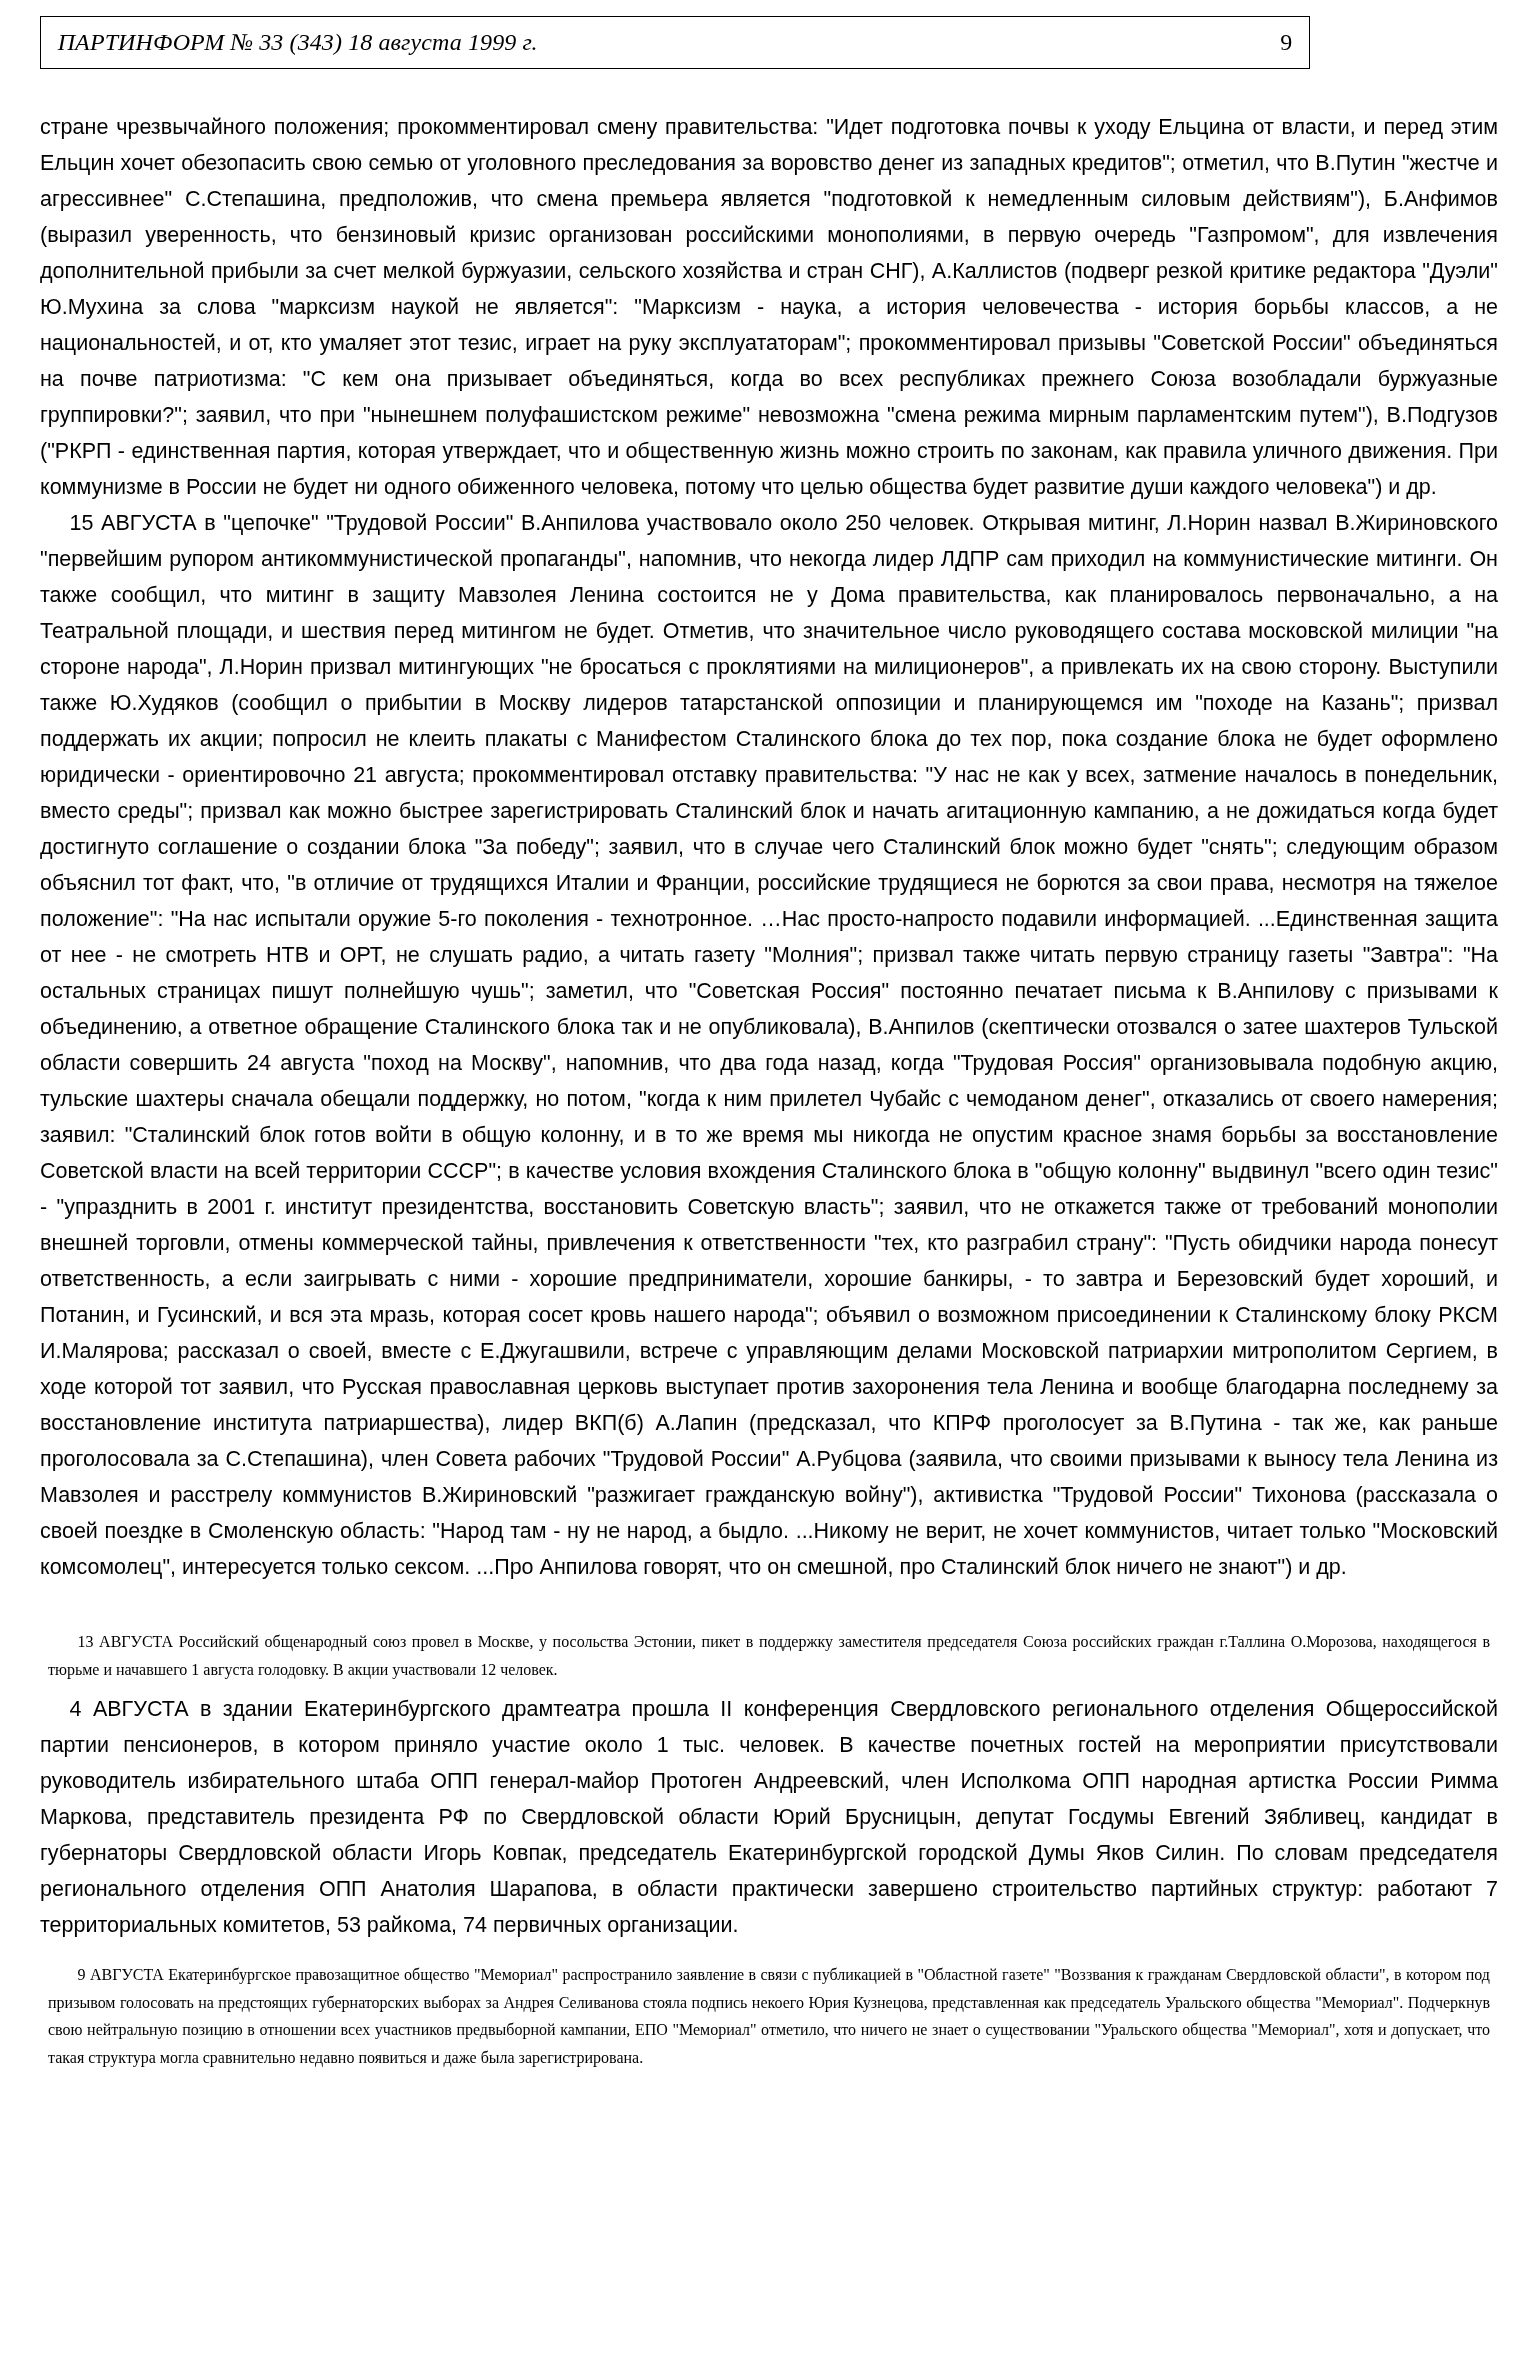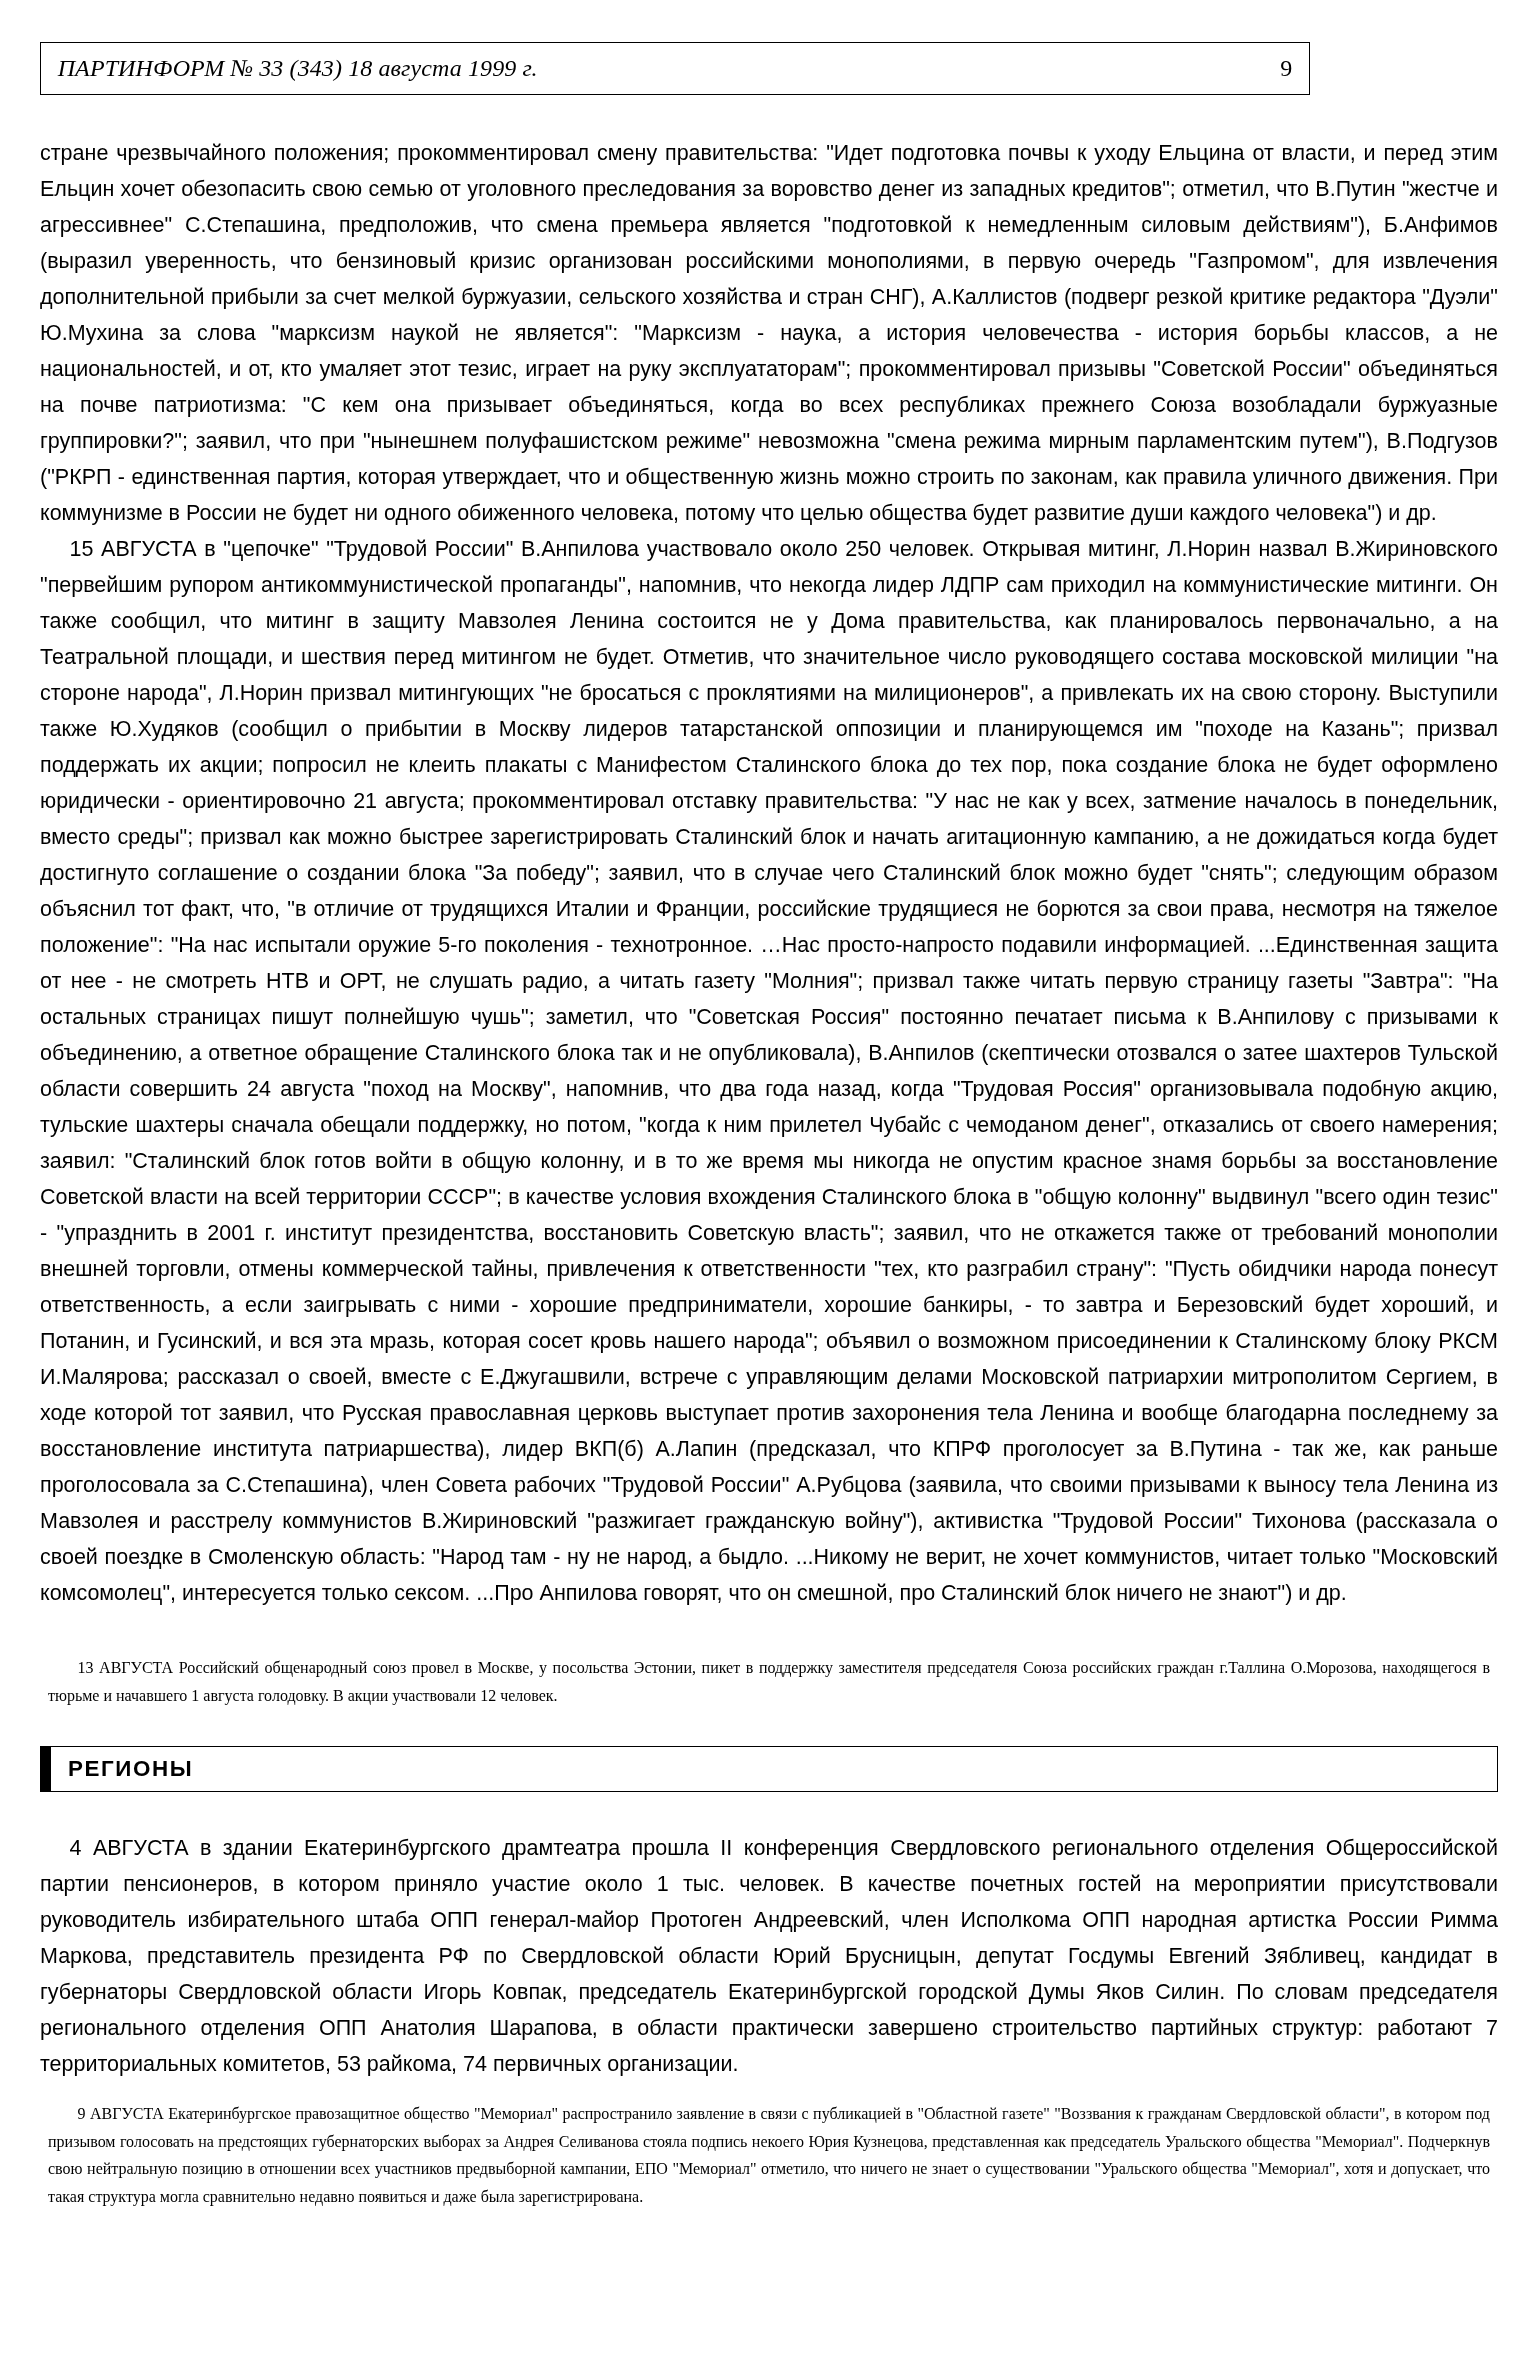--- a/index.html
+++ b/index.html
@@ -12,21 +12,21 @@
     height: 2377px;
     font-family: "Liberation Sans", sans-serif;
     color: #000000;
     -webkit-font-smoothing: antialiased;
   }
   .page {
     position: relative;
     width: 1350px;
     height: 2377px;
     box-sizing: border-box;
-    padding: 42px 40px 0 40px;
+    padding: 16px 40px 0 40px;
   }
 
   
   .header-bar {
     border: 1.9px solid #000;
     height: 53px;
     display: flex;
     align-items: center;
     justify-content: space-between;
     padding: 0 16.7px;
@@ -116,24 +116,20 @@
   <div class="body-col">
 
     <p class="just">стране чрезвычайного положения; прокомментировал смену правительства: "Идет подготовка почвы к уходу Ельцина от власти, и перед этим Ельцин хочет обезопасить свою семью от уголовного преследования за воровство денег из западных кредитов"; отметил, что В.Путин "жестче и агрессивнее" С.Степашина, предположив, что смена премьера является "подготовкой к немедленным силовым действиям"), Б.Анфимов (выразил уверенность, что бензиновый кризис организован российскими монополиями, в первую очередь "Газпромом", для извлечения дополнительной прибыли за счет мелкой буржуазии, сельского хозяйства и стран СНГ), А.Каллистов (подверг резкой критике редактора "Дуэли" Ю.Мухина за слова "марксизм наукой не является": "Марксизм - наука, а история человечества - история борьбы классов, а не национальностей, и от, кто умаляет этот тезис, играет на руку эксплуататорам"; прокомментировал призывы "Советской России" объединяться на почве патриотизма: "С кем она призывает объединяться, когда во всех республиках прежнего Союза возобладали буржуазные группировки?"; заявил, что при "нынешнем полуфашистском режиме" невозможна "смена режима мирным парламентским путем"), В.Подгузов ("РКРП - единственная партия, которая утверждает, что и общественную жизнь можно строить по законам, как правила уличного движения. При коммунизме в России не будет ни одного обиженного человека, потому что целью общества будет развитие души каждого человека") и др.</p>
 
     <p class="just indent">15 АВГУСТА в "цепочке" "Трудовой России" В.Анпилова участвовало около 250 человек. Открывая митинг, Л.Норин назвал В.Жириновского "первейшим рупором антикоммунистической пропаганды", напомнив, что некогда лидер ЛДПР сам приходил на коммунистические митинги. Он также сообщил, что митинг в защиту Мавзолея Ленина состоится не у Дома правительства, как планировалось первоначально, а на Театральной площади, и шествия перед митингом не будет. Отметив, что значительное число руководящего состава московской милиции "на стороне народа", Л.Норин призвал митингующих "не бросаться с проклятиями на милиционеров", а привлекать их на свою сторону. Выступили также Ю.Худяков (сообщил о прибытии в Москву лидеров татарстанской оппозиции и планирующемся им "походе на Казань"; призвал поддержать их акции; попросил не клеить плакаты с Манифестом Сталинского блока до тех пор, пока создание блока не будет оформлено юридически - ориентировочно 21 августа; прокомментировал отставку правительства: "У нас не как у всех, затмение началось в понедельник, вместо среды"; призвал как можно быстрее зарегистрировать Сталинский блок и начать агитационную кампанию, а не дожидаться когда будет достигнуто соглашение о создании блока "За победу"; заявил, что в случае чего Сталинский блок можно будет "снять"; следующим образом объяснил тот факт, что, "в отличие от трудящихся Италии и Франции, российские трудящиеся не борются за свои права, несмотря на тяжелое положение": "На нас испытали оружие 5-го поколения - технотронное. …Нас просто-напросто подавили информацией. ...Единственная защита от нее - не смотреть НТВ и ОРТ, не слушать радио, а читать газету "Молния"; призвал также читать первую страницу газеты "Завтра": "На остальных страницах пишут полнейшую чушь"; заметил, что "Советская Россия" постоянно печатает письма к В.Анпилову с призывами к объединению, а ответное обращение Сталинского блока так и не опубликовала), В.Анпилов (скептически отозвался о затее шахтеров Тульской области совершить 24 августа "поход на Москву", напомнив, что два года назад, когда "Трудовая Россия" организовывала подобную акцию, тульские шахтеры сначала обещали поддержку, но потом, "когда к ним прилетел Чубайс с чемоданом денег", отказались от своего намерения; заявил: "Сталинский блок готов войти в общую колонну, и в то же время мы никогда не опустим красное знамя борьбы за восстановление Советской власти на всей территории СССР"; в качестве условия вхождения Сталинского блока в "общую колонну" выдвинул "всего один тезис" - "упразднить в 2001 г. институт президентства, восстановить Советскую власть"; заявил, что не откажется также от требований монополии внешней торговли, отмены коммерческой тайны, привлечения к ответственности "тех, кто разграбил страну": "Пусть обидчики народа понесут ответственность, а если заигрывать с ними - хорошие предприниматели, хорошие банкиры, - то завтра и Березовский будет хороший, и Потанин, и Гусинский, и вся эта мразь, которая сосет кровь нашего народа"; объявил о возможном присоединении к Сталинскому блоку РКСМ И.Малярова; рассказал о своей, вместе с Е.Джугашвили, встрече с управляющим делами Московской патриархии митрополитом Сергием, в ходе которой тот заявил, что Русская православная церковь выступает против захоронения тела Ленина и вообще благодарна последнему за восстановление института патриаршества), лидер ВКП(б) А.Лапин (предсказал, что КПРФ проголосует за В.Путина - так же, как раньше проголосовала за С.Степашина), член Совета рабочих "Трудовой России" А.Рубцова (заявила, что своими призывами к выносу тела Ленина из Мавзолея и расстрелу коммунистов В.Жириновский "разжигает гражданскую войну"), активистка "Трудовой России" Тихонова (рассказала о своей поездке в Смоленскую область: "Народ там - ну не народ, а быдло. ...Никому не верит, не хочет коммунистов, читает только "Московский комсомолец", интересуется только сексом. ...Про Анпилова говорят, что он смешной, про Сталинский блок ничего не знают") и др.</p>
 
     <div class="gap-lg"></div>
 
     <p class="serif">13 АВГУСТА Российский общенародный союз провел в Москве, у посольства Эстонии, пикет в поддержку заместителя председателя Союза российских граждан г.Таллина О.Морозова, находящегося в тюрьме и начавшего 1 августа голодовку. В акции участвовали 12 человек.</p>
 
-    <div class="section-banner">
-      <div class="swatch"></div>
-      <div class="label">РЕГИОНЫ</div>
-    </div>
 
 
     <p class="just indent">4 АВГУСТА в здании Екатеринбургского драмтеатра прошла II конференция Свердловского регионального отделения Общероссийской партии пенсионеров, в котором приняло участие около 1 тыс. человек. В качестве почетных гостей на мероприятии присутствовали руководитель избирательного штаба ОПП генерал-майор Протоген Андреевский, член Исполкома ОПП народная артистка России Римма Маркова, представитель президента РФ по Свердловской области Юрий Брусницын, депутат Госдумы Евгений Зябливец, кандидат в губернаторы Свердловской области Игорь Ковпак, председатель Екатеринбургской городской Думы Яков Силин. По словам председателя регионального отделения ОПП Анатолия Шарапова, в области практически завершено строительство партийных структур: работают 7 территориальных комитетов, 53 райкома, 74 первичных организации.</p>
 
     <div class="gap-sm"></div>
 
     <p class="serif">9 АВГУСТА Екатеринбургское правозащитное общество "Мемориал" распространило заявление в связи с публикацией в "Областной газете" "Воззвания к гражданам Свердловской области", в котором под призывом голосовать на предстоящих губернаторских выборах за Андрея Селиванова стояла подпись некоего Юрия Кузнецова, представленная как председатель Уральского общества "Мемориал". Подчеркнув свою нейтральную позицию в отношении всех участников предвыборной кампании, ЕПО "Мемориал" отметило, что ничего не знает о существовании "Уральского общества "Мемориал", хотя и допускает, что такая структура могла сравнительно недавно появиться и даже была зарегистрирована.</p>
 
   </div>
 </div>

